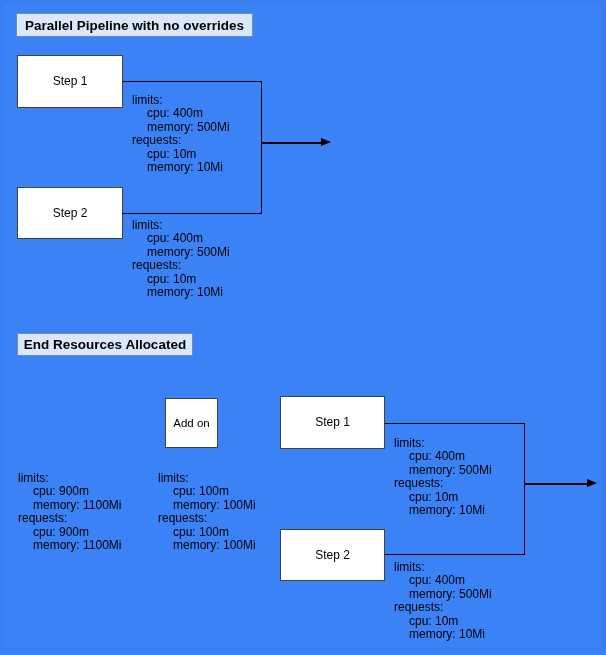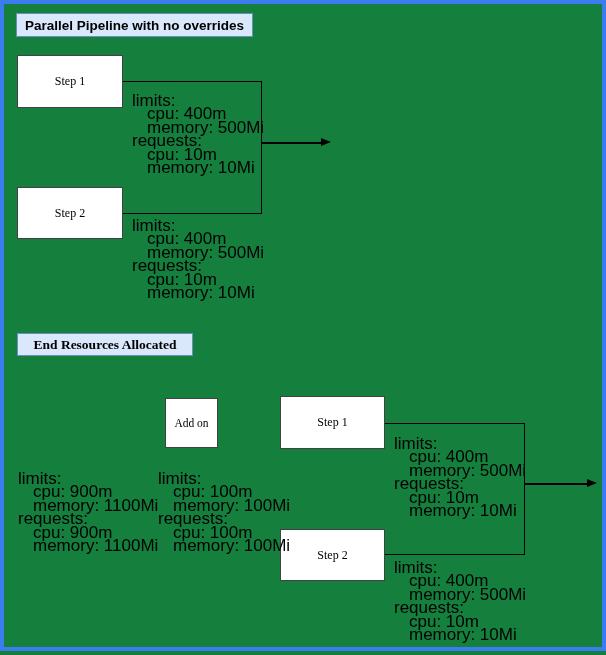--- a/index.html
+++ b/index.html
@@ -5,21 +5,21 @@
   html, body {
     margin: 0;
     padding: 0;
     background: #ffffff;
     font-family: "Liberation Sans", sans-serif;
   }
   #canvas {
     position: relative;
     width: 606px;
     height: 655px;
-    background: #15803d;
+    background: #3b82f6;
     overflow: hidden;
   }
   .frame {
     position: absolute;
     left: 0;
     top: 0;
     width: 606px;
     height: 651px;
     border: 4.5px solid #3b7df0;
     box-sizing: border-box;
@@ -43,21 +43,20 @@
     border: 1.7px solid #424242;
     box-sizing: border-box;
     display: flex;
     flex-direction: column;
     align-items: center;
     justify-content: center;
     font-size: 12px;
     color: #000000;
     text-align: center;
     line-height: 15px;
-    font-family: Liberation Serif, serif;
   }
   .bracket {
     position: absolute;
     border-top: 1.4px solid #000000;
     border-right: 1.4px solid #000000;
     border-bottom: 1.4px solid #000000;
     box-sizing: border-box;
   }
   .aline {
     position: absolute;
@@ -67,21 +66,21 @@
   .ahead {
     position: absolute;
     width: 0;
     height: 0;
     border-left: 10px solid #000000;
     border-top: 4.5px solid transparent;
     border-bottom: 4.5px solid transparent;
   }
   .res {
     position: absolute;
-    font-size: 17px;
+    font-size: 12px;
     line-height: 13.4px;
     color: #000000;
     white-space: nowrap;
   }
   .res .ind {
     padding-left: 15px;
   }
 </style>
 </head>
 <body>
@@ -117,21 +116,21 @@
 
   <div class="res" style="left:132px; top:219px;">
     <div class="rl">limits:</div>
     <div class="rl ind">cpu: 400m</div>
     <div class="rl ind">memory: 500Mi</div>
     <div class="rl">requests:</div>
     <div class="rl ind">cpu: 10m</div>
     <div class="rl ind">memory: 10Mi</div>
   </div>
 
-  <div class="title-box" style="left:17px; top:333px; width:176px; height:23px;font-family:Liberation Serif, serif;">
+  <div class="title-box" style="left:17px; top:333px; width:176px; height:23px;">
     <span>End Resources Allocated</span>
   </div>
 
 
   <div class="node" style="left:156px; top:398px; width:53px; height:50px; font-size:11.5px;margin-left:9px;">
     <span>Add on</span>
   </div>
 
   <div class="node" style="left:280px; top:396px; width:105px; height:53px;">
     <span>Step 1</span>

